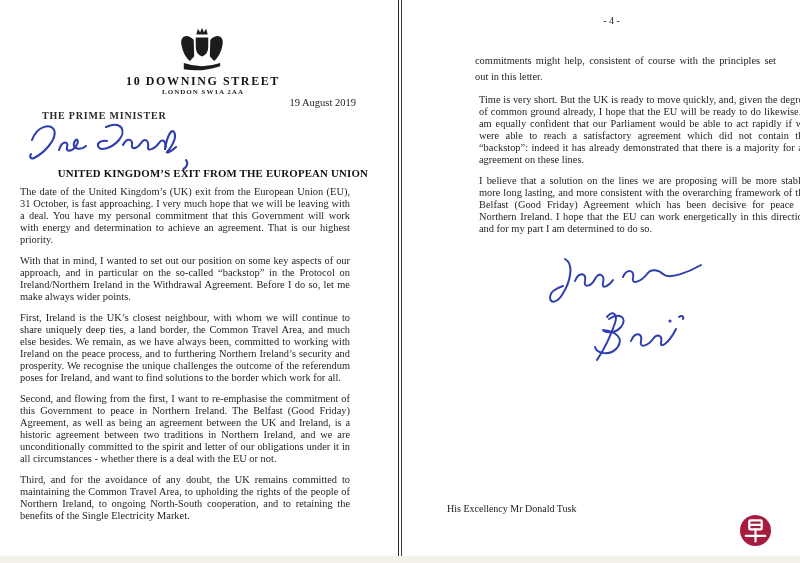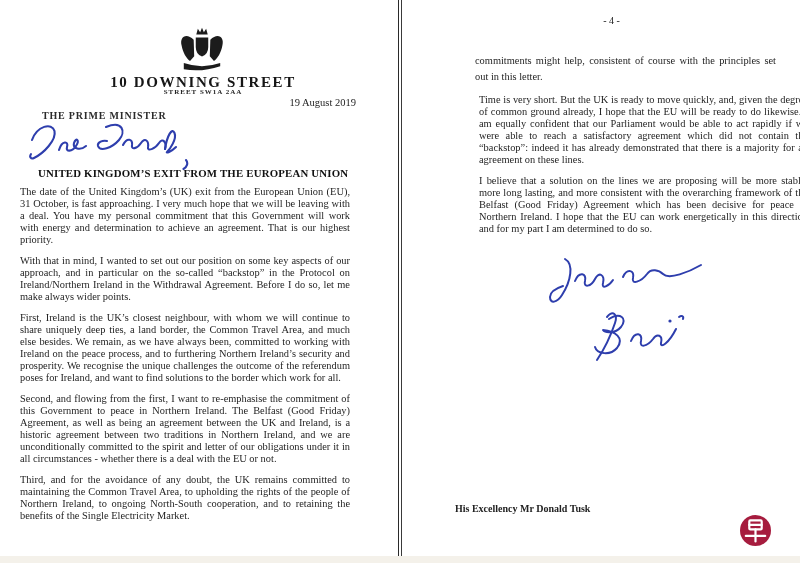--- a/index.html
+++ b/index.html
@@ -14,50 +14,50 @@
   .page-divider{
     position:absolute;left:398px;top:0;bottom:0;width:5px;
     background:linear-gradient(to right,#2a2a2a 0 22%,#ffffff 22% 58%,#3a3a3a 58% 82%,#ffffff 82% 100%);
   }
   .bottom-scan-band{position:absolute;left:0;right:0;bottom:0;height:7px;background:#f4f1ea;}
 
   
   .crest{position:absolute;left:176px;top:25px;width:52px;height:48px;}
   .address1{
     position:absolute;left:43px;top:74px;width:320px;text-align:center;
-    font-weight:bold;font-size:15px;letter-spacing:1.6px;color:#161616;
+    font-weight:bold;font-size:12px;letter-spacing:1.6px;color:#161616;
   }
   .address2{
     position:absolute;left:43px;top:88px;width:320px;text-align:center;
     font-weight:bold;font-size:7px;letter-spacing:1px;color:#262626;
   }
   .date-line{position:absolute;right:42px;top:97px;font-size:10.5px;color:#1d1d1d;text-align:right;}
   .pm-label{
     position:absolute;left:42px;top:110px;font-size:10px;font-weight:bold;
     letter-spacing:.8px;color:#2a2a2a;
   }
   .greeting-svg{position:absolute;left:26px;top:118px;width:172px;height:52px;}
 
   .subject{
-    position:absolute;left:38px;top:167px;width:330px;text-align:left;
+    position:absolute;left:38px;top:167px;width:330px;text-align:right;
     font-weight:bold;font-size:10.8px;letter-spacing:.2px;color:#111;
   }
   .body-block{position:absolute;font-size:10.4px;line-height:12px;text-align:justify;color:#1e1e1e;}
   .body-left{left:20px;top:186px;width:330px;}
   .body-block p{margin:0 0 9px 0;}
 
   
   .page-num{position:absolute;left:44px;top:15px;width:329px;text-align:center;font-size:10px;color:#222;}
   .continuation{
     position:absolute;left:72px;top:53px;width:301px;
     font-size:10.4px;line-height:16px;text-align:justify;color:#1e1e1e;
   }
   .body-right{left:44px;top:94px;width:329px;margin-left:32px;}
   .signature-svg{position:absolute;left:130px;top:255px;width:190px;height:120px;}
-  .recipient{position:absolute;left:52px;top:503px;font-size:10px;color:#222;font-weight:bold;}
+  .recipient{position:absolute;left:44px;top:503px;font-size:10px;color:#222;}
 
   .zaobao-badge{
     position:absolute;left:740px;top:515px;width:31px;height:31px;border-radius:50%;
     display:flex;align-items:center;justify-content:center;
   }
   .zaobao-badge svg{width:31px;height:31px;display:block;}
 
   .ink{stroke:#2e3ead;fill:none;stroke-linecap:round;stroke-linejoin:round;}
 </style>
 </head>
@@ -69,21 +69,21 @@
     <g fill="#1c1c1c">
       <path d="M19.5,8 L21,2.5 L23.2,6 L25,1.5 L26.8,6 L29,2.5 L30.5,8 Z"></path>
       <path d="M19,11 h12 v9 q0,7 -6,9.2 q-6,-2.2 -6,-9.2 z"></path>
       <path d="M17,13 C10,6 3,10 5.5,19 C6.5,25 10,31 13.5,33.5 L17.5,29 Z"></path>
       <path d="M33,13 C40,6 47,10 44.5,19 C43.5,25 40,31 36.5,33.5 L32.5,29 Z"></path>
       <path d="M7.5,35.5 Q25,41.5 42.5,35.5 L42.5,38.5 Q25,44.5 7.5,41.5 Z"></path>
     </g>
   </svg>
 
   <div class="address1">10 DOWNING STREET</div>
-  <div class="address2">STREET SW1A 2AA</div>
+  <div class="address2">LONDON SW1A 2AA</div>
 
   <div class="date-line">19 August 2019</div>
   <div class="pm-label">THE PRIME MINISTER</div>
 
   <svg class="greeting-svg" viewBox="0 0 172 52" aria-label="Dear Donald,">
     <g class="ink" stroke-width="2.1">
       <path d="M6,22 C11,8 26,4 28.5,13 C30.5,22 18,35 8,40 C5,41.5 3,39 5,36"></path>
       <path d="M33,32 C36,22 43,23 41,29 C39.5,34 46,34 50,28 C54,22 50,19 48,25 C46.5,30.5 54,33 60,28"></path>
       <path d="M80,9 C97,2 100,14 93,22 C86,30 74,34 72,28 C71,24 77,22 81,23"></path>
       <path d="M97,27 C101,19 107,21 106,27 C105,32 111,31 115,25 C119,19 123,23 122,29 C121,34 129,31 133,25 C137,19 141,25 139,31"></path>

